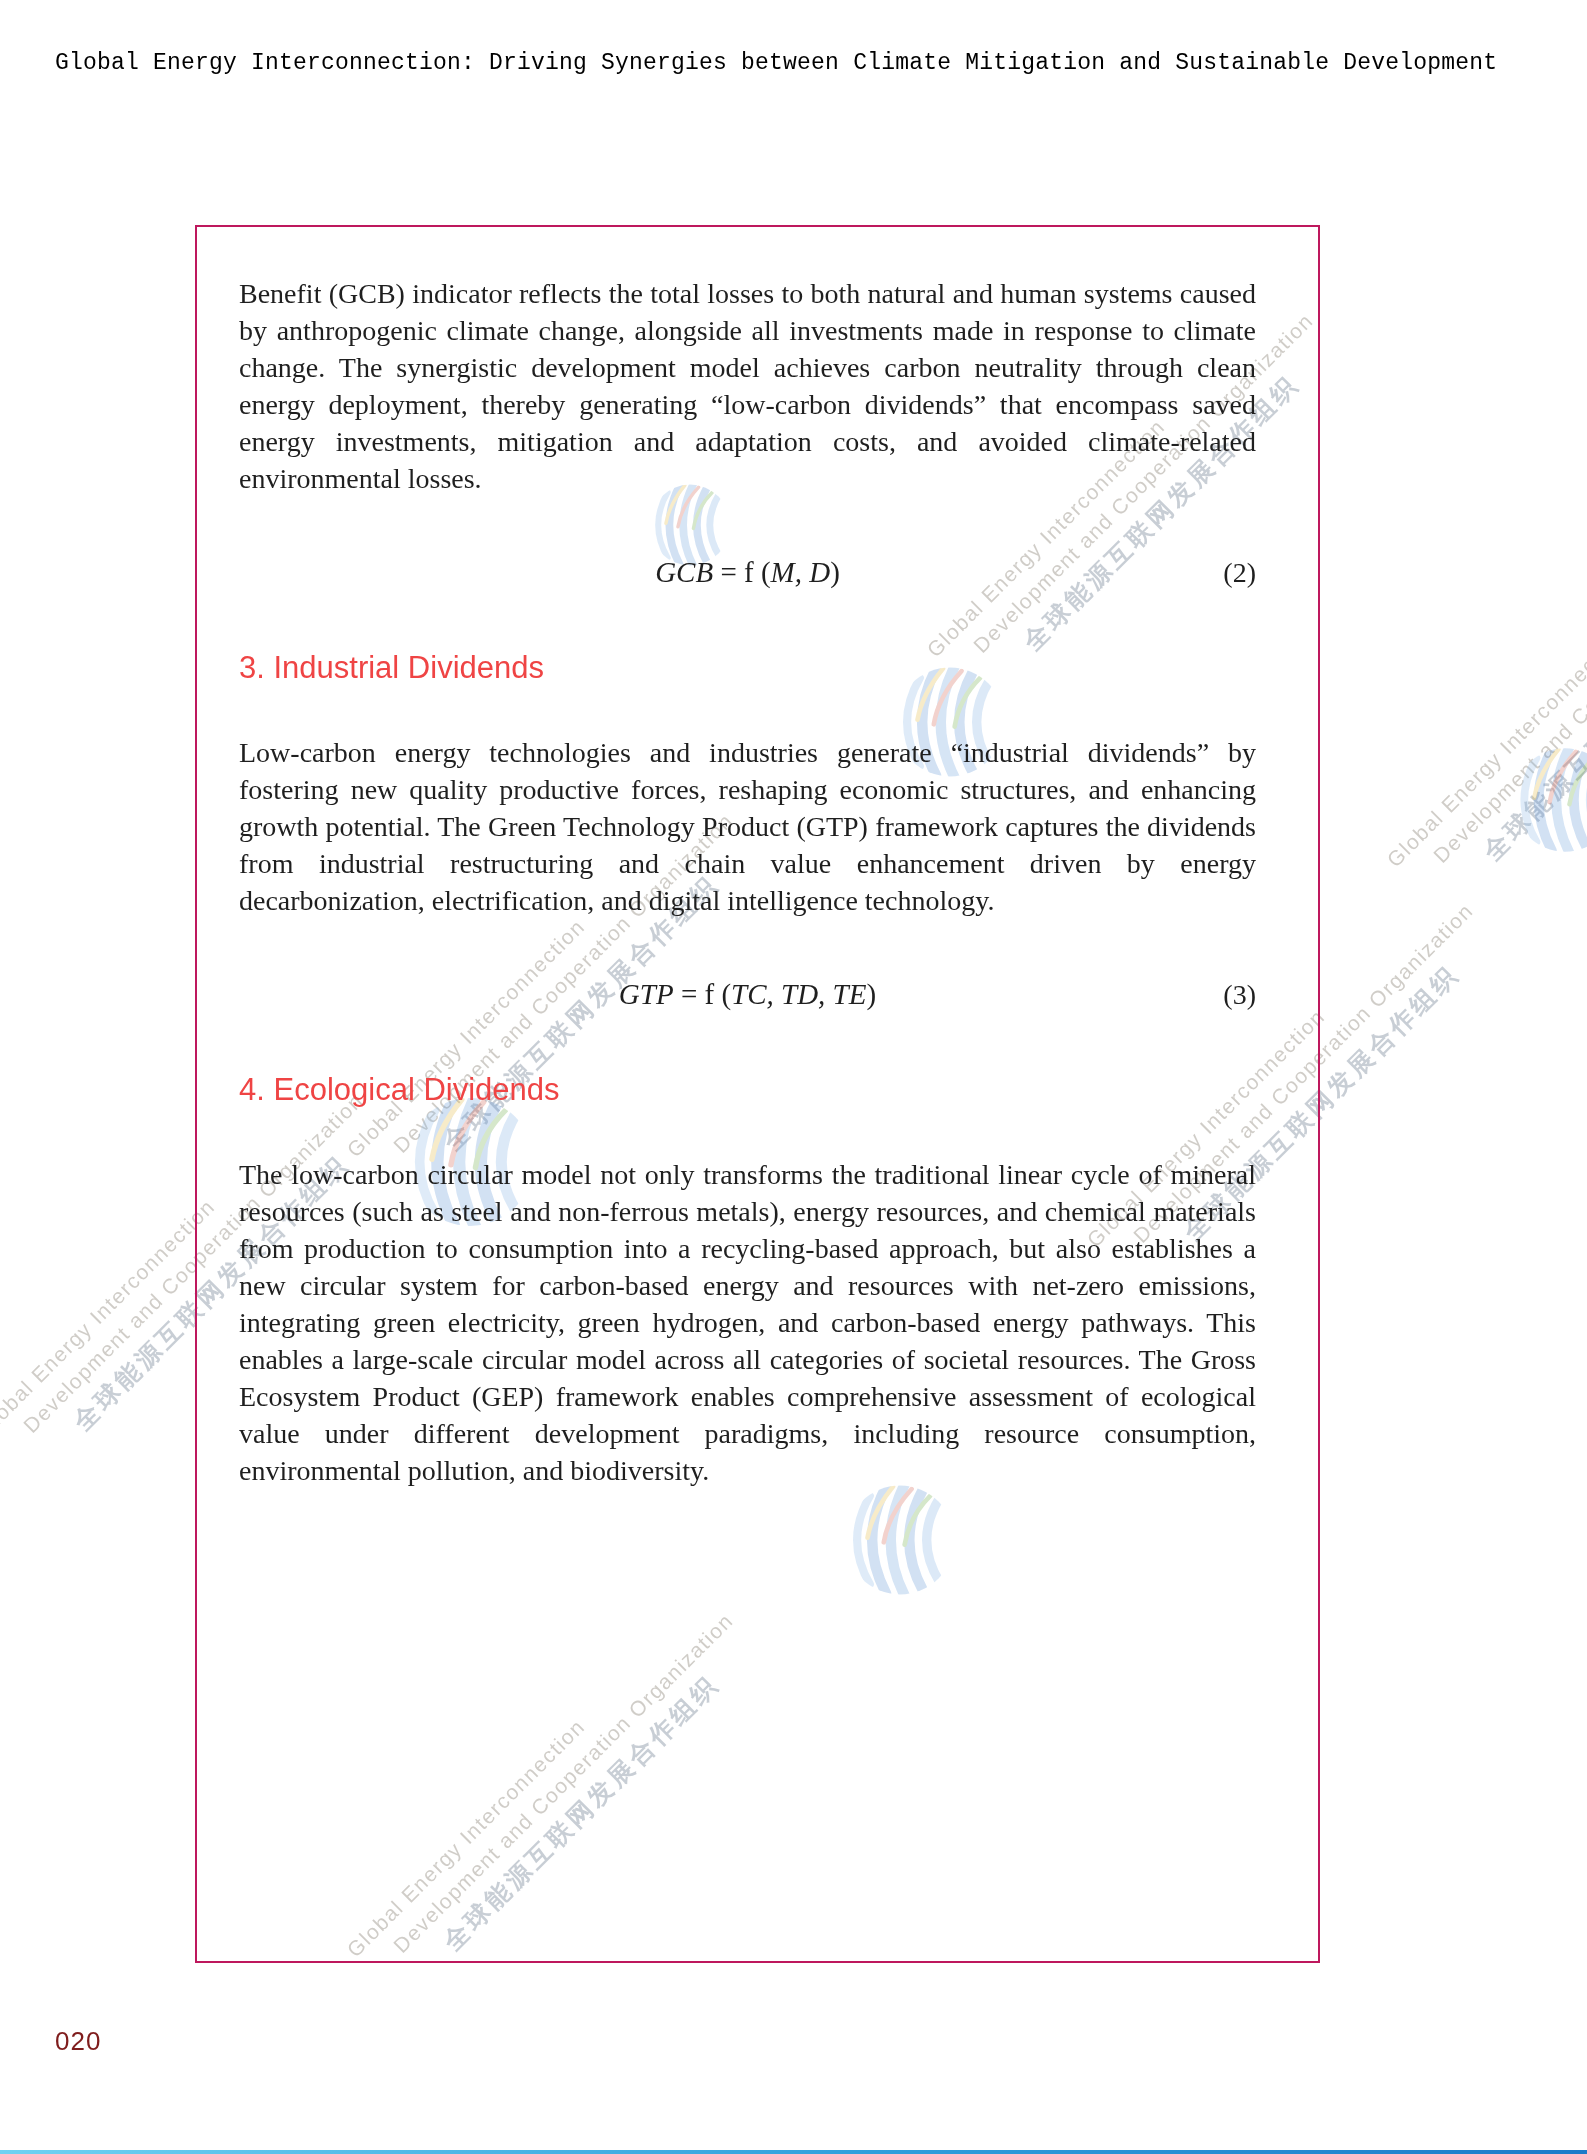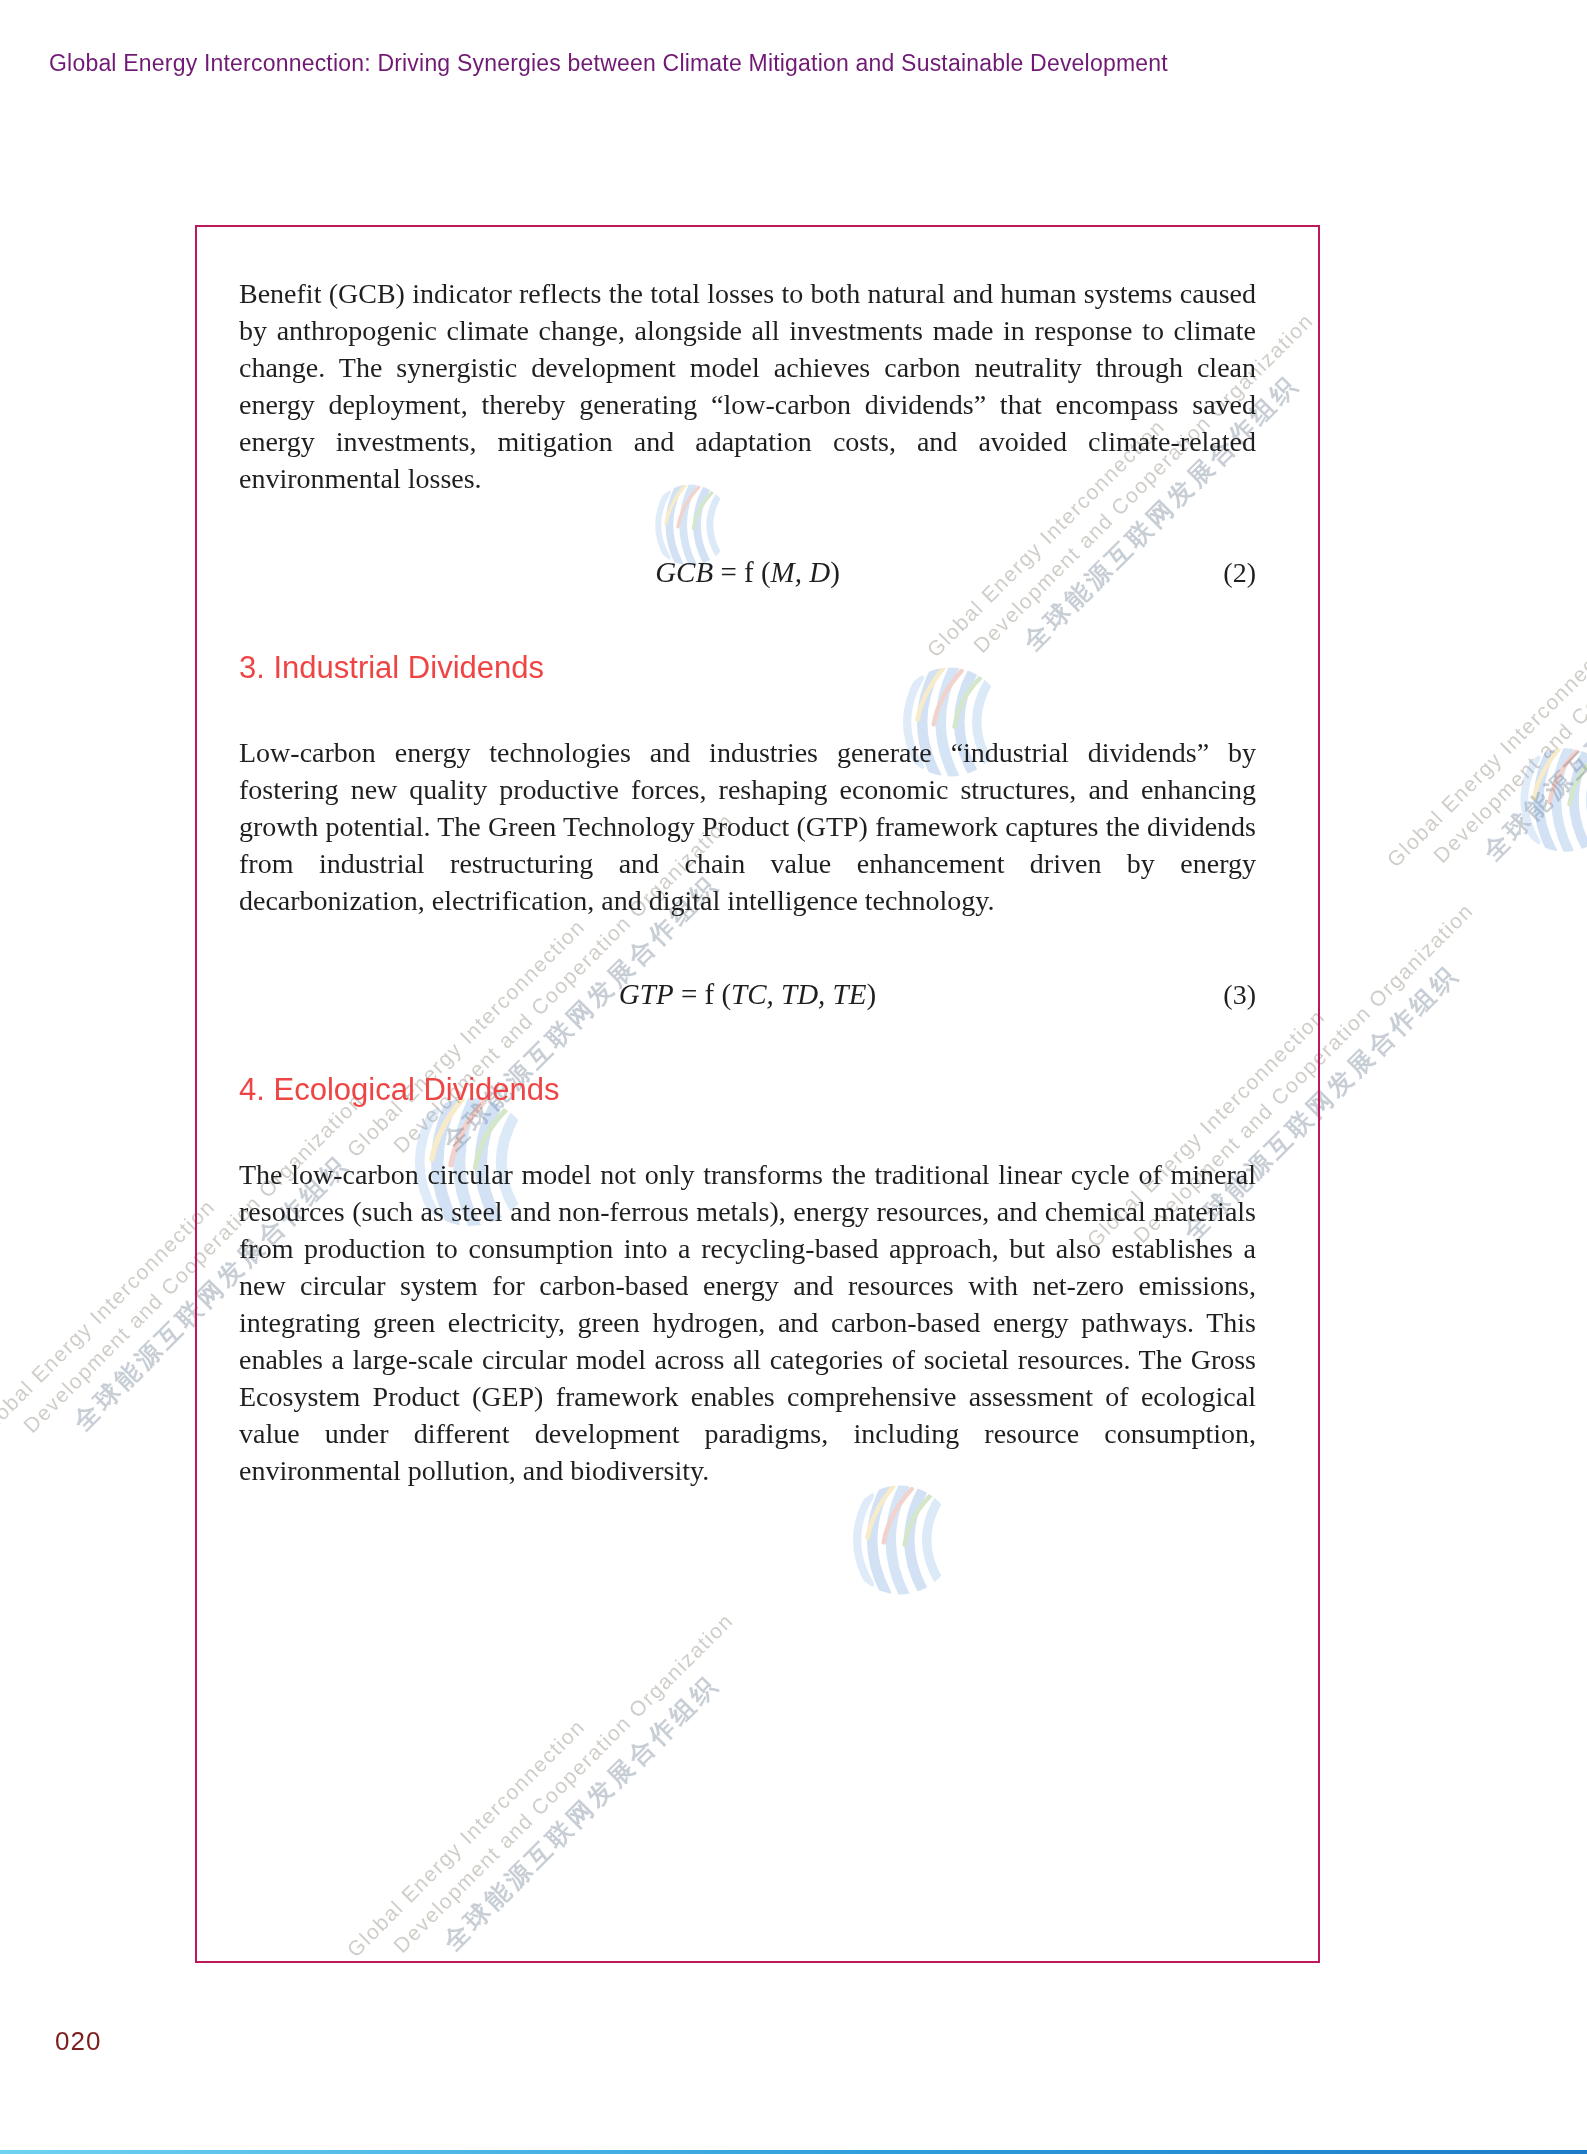--- a/index.html
+++ b/index.html
@@ -3,23 +3,23 @@
 <meta charset="utf-8">
 <style>
   html,body { margin:0; padding:0; background:#ffffff; }
   .page {
     position:relative; width:1587px; height:2154px;
     background:#ffffff; overflow:hidden;
     font-family:"Liberation Serif", serif;
   }
   
   .running-header {
-    position:absolute; left:49px; top:50px; z-index:2;
-    font-family:Liberation Sans, sans-serif;
-    font-size:23px; color:#701a75; letter-spacing:0.2px;
+    position:absolute; left:55px; top:50px; z-index:2;
+    font-family:Liberation Mono, monospace;
+    font-size:23px; color:#000000; letter-spacing:0.2px;
   }
   
   .watermark-layer { position:absolute; inset:0; z-index:0; pointer-events:none; }
   .wm {
     position:absolute; transform:rotate(-45deg);
     font-family:"Liberation Sans", sans-serif; white-space:nowrap;
   }
   .wm-en { font-size:21px; line-height:30px; letter-spacing:1.5px; color:rgba(143,136,123,0.42); }
   .wm-zh { font-size:25px; line-height:36px; letter-spacing:4px; font-weight:bold; color:rgba(125,138,156,0.42); }
   .wm-l2 { margin-left:36px; }

